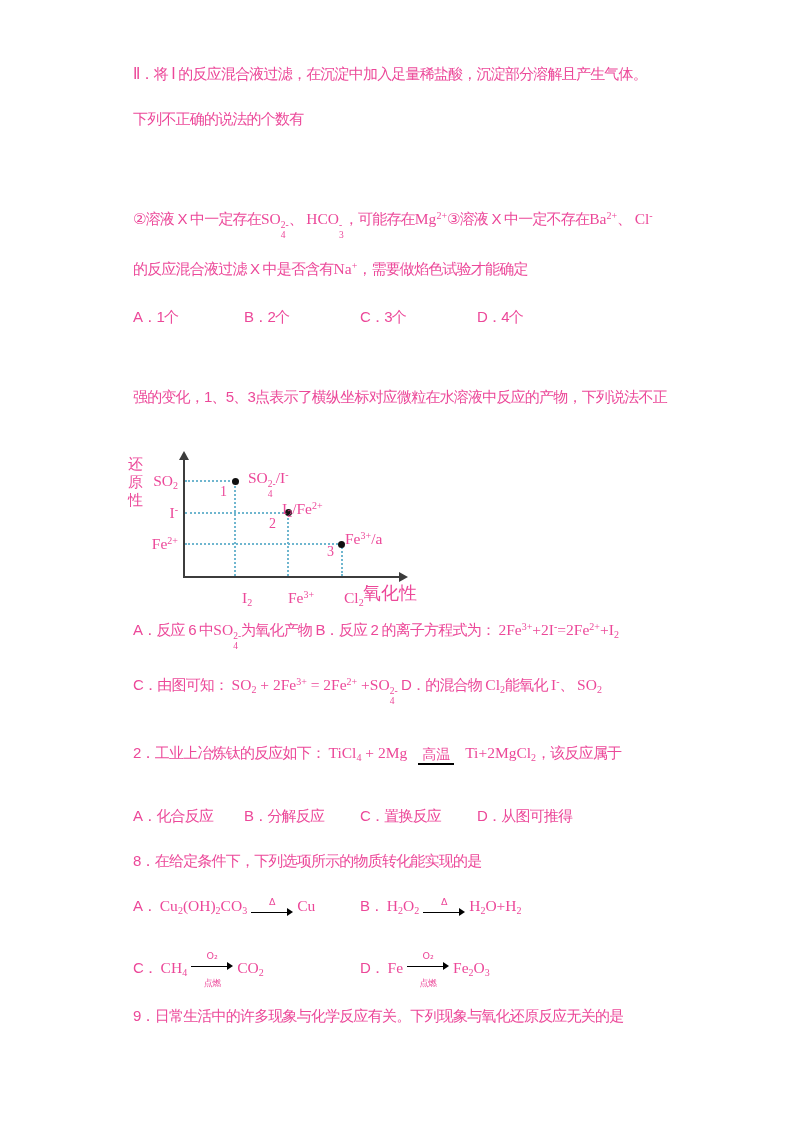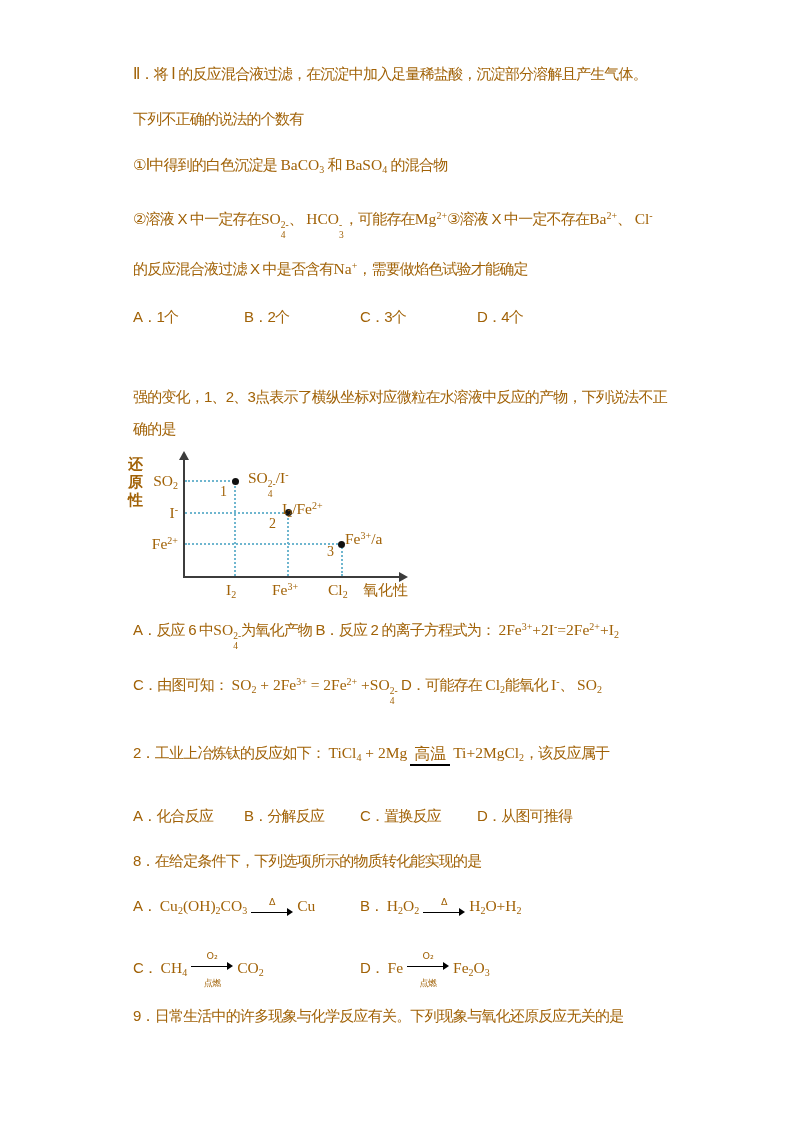--- a/index.html
+++ b/index.html
@@ -1,86 +1,84 @@
 <!DOCTYPE html>
 <html><head>
 <meta charset="utf-8">
 <style>
   html,body{margin:0;padding:0;background:#e8e8e8;}
   .page{position:relative;width:794px;height:1123px;background:#ffffff;margin:0 auto;
-        font-family:"Liberation Sans","DejaVu Sans",sans-serif;color:#a16207;overflow:hidden;}
+        font-family:"Liberation Sans","DejaVu Sans",sans-serif;color:#ec4899;overflow:hidden;}
   .line{position:absolute;left:133px;width:540px;white-space:nowrap;
         font-size:15px;letter-spacing:-0.8px;line-height:20px;}
   .opt{position:absolute;top:0;white-space:nowrap;}
   .cn{letter-spacing:-0.8px;}
   .fm{font-family:"Liberation Serif","DejaVu Serif",serif;letter-spacing:0;font-size:15.5px;}
   sub.fm,sup.fm{font-size:10px;line-height:0;letter-spacing:0;}
   sup.fm{vertical-align:0.5em;}
   sub.fm{vertical-align:-0.3em;}
   .stk{display:inline-flex;flex-direction:column;justify-content:center;vertical-align:-4px;
        font-family:"Liberation Serif","DejaVu Serif",serif;font-size:9.5px;line-height:1;letter-spacing:0;}
   .stk-sup,.stk-sub{display:block;text-align:left;}
   .arr{display:inline-flex;flex-direction:column;align-items:center;vertical-align:middle;
        margin:0 4px;line-height:1;}
   .arr-top{font-size:9.5px;font-family:"DejaVu Sans",sans-serif;letter-spacing:0;margin-bottom:1px;}
   .arr-bot{font-size:9px;letter-spacing:-0.5px;margin-top:8px;}
   .arr-line{position:relative;width:42px;height:9px;}
   .arr-line::before{content:"";position:absolute;left:0;right:4px;top:4px;border-top:1px solid #000;}
   .arr-line::after{content:"";position:absolute;right:0;top:0.5px;width:0;height:0;
        border-left:6px solid #000;border-top:4px solid transparent;border-bottom:4px solid transparent;}
-  .hw{display:inline-block;vertical-align:-1px;margin:0 3px;font-size:16px;letter-spacing:0;
+  .hw{display:inline-block;vertical-align:-1px;margin:0 11px;font-size:14px;letter-spacing:0;
       line-height:1.15;border-bottom:2.5px solid #000;padding:0 4px 1px;}
   
   .chart{position:absolute;left:122px;top:453px;width:312px;height:162px;font-size:15px;}
   .axis-v{position:absolute;left:61px;top:6px;width:2px;height:119px;background:#3c3c3c;}
   .axis-h{position:absolute;left:61px;top:123px;width:218px;height:2px;background:#3c3c3c;}
   .arrow-up{position:absolute;left:57px;top:-2px;width:0;height:0;
       border-left:5px solid transparent;border-right:5px solid transparent;border-bottom:9px solid #3c3c3c;}
   .arrow-right{position:absolute;left:277px;top:119px;width:0;height:0;
       border-top:5px solid transparent;border-bottom:5px solid transparent;border-left:9px solid #3c3c3c;}
   .ylab{position:absolute;left:5px;top:2px;width:17px;font-size:15px;line-height:18px;
-      text-align:center;word-break:break-all;letter-spacing:0;font-weight:bold;}
-  .xlab{position:absolute;left:241px;top:128px;font-size:15px;letter-spacing:0;white-space:nowrap;}
+      text-align:center;word-break:break-all;letter-spacing:0;}
+  .xlab{position:absolute;left:241px;top:128px;font-size:18px;letter-spacing:0;white-space:nowrap;}
   .tick{position:absolute;font-family:"Liberation Serif","DejaVu Serif",serif;letter-spacing:0;
       white-space:nowrap;line-height:18px;}
   .ytick{left:18px;width:38px;text-align:right;}
-  .xtick{top:128px;}
+  .xtick{top:136px;margin-left:16px;}
   .guide-h{position:absolute;height:0;border-top:2px dotted #6fb6cf;}
   .guide-v{position:absolute;width:0;border-left:2px dotted #6fb6cf;}
   .dot{position:absolute;width:7px;height:7px;border-radius:50%;background:#111;}
   .pnum{position:absolute;font-family:"Liberation Serif","DejaVu Serif",serif;font-size:14px;letter-spacing:0;line-height:1;}
   .plab{position:absolute;font-family:"Liberation Serif","DejaVu Serif",serif;font-size:15px;
       letter-spacing:0;white-space:nowrap;line-height:1.05;}
 </style>
 </head>
 <body>
 
 <div class="page">
 
   <div class="line" style="top:64px">Ⅱ．将 Ⅰ 的反应混合液过滤，在沉淀中加入足量稀盐酸，沉淀部分溶解且产生气体。</div>
   <div class="line" style="top:109px">下列不正确的说法的个数有</div>
-  <div class="line" style="top:155px"><span class="cn">①Ⅰ中得到的白色沉淀是 </span><span class="fm">BaCO</span><sub class="fm">3</sub><span class="cn"> 和 </span><span class="fm">BaSO</span><sub class="fm">4</sub><span class="cn"> 的混合物</span></div>
   <div class="line" style="top:209px"><span class="cn">②溶液 X 中一定存在</span><span class="fm">SO</span><span class="stk">
         <span class="stk-sup">2-</span>
         <span class="stk-sub">4</span>
       </span><span class="cn">、 </span><span class="fm">HCO</span><span class="stk">
         <span class="stk-sup">-</span>
         <span class="stk-sub">3</span>
       </span><span class="cn">，可能存在</span><span class="fm">Mg</span><sup class="fm">2+</sup><span class="cn">③溶液 X 中一定不存在</span><span class="fm">Ba</span><sup class="fm">2+</sup><span class="cn">、 </span><span class="fm">Cl</span><sup class="fm">-</sup></div>
   <div class="line" style="top:259px"><span class="cn">的反应混合液过滤 X 中是否含有</span><span class="fm">Na</span><sup class="fm">+</sup><span class="cn">，需要做焰色试验才能确定</span></div>
 
   <div class="line" style="top:307px">
     <span class="opt" style="left:0">A．1个</span>
     <span class="opt" style="left:111px">B．2个</span>
     <span class="opt" style="left:227px">C．3个</span>
     <span class="opt" style="left:344px">D．4个</span>
   </div>
 
-  <div class="line" style="top:387px">强的变化，1、2、3点表示了横纵坐标对应微粒在水溶液中反应的产物，下列说法不正</div>
-  <div class="line" style="top:419px">确的是</div>
+  <div class="line" style="top:387px">强的变化，1、5、3点表示了横纵坐标对应微粒在水溶液中反应的产物，下列说法不正</div>
 
   <div class="chart">
     <div class="arrow-up"></div>
     <div class="axis-v"></div>
     <div class="axis-h"></div>
     <div class="arrow-right"></div>
 
     <div class="ylab">还原性</div>
     <div class="xlab">氧化性</div>
 
@@ -115,21 +113,21 @@
     <div class="plab" style="left:223px;top:78px"><span class="fm">Fe</span><sup class="fm">3+</sup><span class="fm">/a</span></div>
   </div>
 
   <div class="line" style="top:620px"><span class="cn">A．反应 6 中</span><span class="fm">SO</span><span class="stk">
         <span class="stk-sup">2-</span>
         <span class="stk-sub">4</span>
       </span><span class="cn">为氧化产物 B．反应 2 的离子方程式为： </span><span class="fm">2Fe</span><sup class="fm">3+</sup><span class="fm">+2I</span><sup class="fm">-</sup><span class="fm">=2Fe</span><sup class="fm">2+</sup><span class="fm">+I</span><sub class="fm">2</sub></div>
   <div class="line" style="top:675px"><span class="cn">C．由图可知： </span><span class="fm">SO</span><sub class="fm">2</sub><span class="fm"> + 2Fe</span><sup class="fm">3+</sup><span class="fm"> = 2Fe</span><sup class="fm">2+</sup><span class="fm"> +SO</span><span class="stk">
         <span class="stk-sup">2-</span>
         <span class="stk-sub">4</span>
-      </span><span class="cn"> D．可能存在 </span><span class="fm">Cl</span><sub class="fm">2</sub><span class="cn">能氧化 </span><span class="fm">I</span><sup class="fm">-</sup><span class="cn">、 </span><span class="fm">SO</span><sub class="fm">2</sub></div>
+      </span><span class="cn"> D．的混合物 </span><span class="fm">Cl</span><sub class="fm">2</sub><span class="cn">能氧化 </span><span class="fm">I</span><sup class="fm">-</sup><span class="cn">、 </span><span class="fm">SO</span><sub class="fm">2</sub></div>
 
   <div class="line" style="top:743px"><span class="cn">2．工业上冶炼钛的反应如下： </span><span class="fm">TiCl</span><sub class="fm">4</sub><span class="fm"> + 2Mg</span><span class="hw">高温</span><span class="fm">Ti+2MgCl</span><sub class="fm">2</sub><span class="cn">，该反应属于</span></div>
   <div class="line" style="top:806px">
     <span class="opt" style="left:0">A．化合反应</span>
     <span class="opt" style="left:111px">B．分解反应</span>
     <span class="opt" style="left:227px">C．置换反应</span>
     <span class="opt" style="left:344px">D．从图可推得</span>
   </div>
 
   <div class="line" style="top:851px">8．在给定条件下，下列选项所示的物质转化能实现的是</div>

